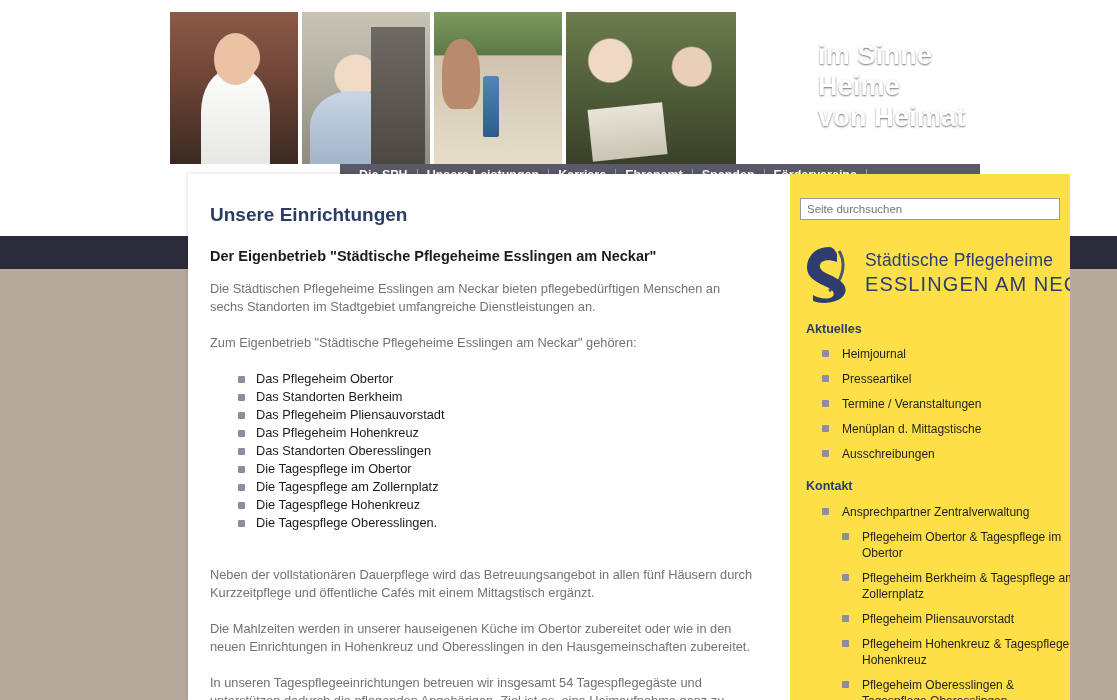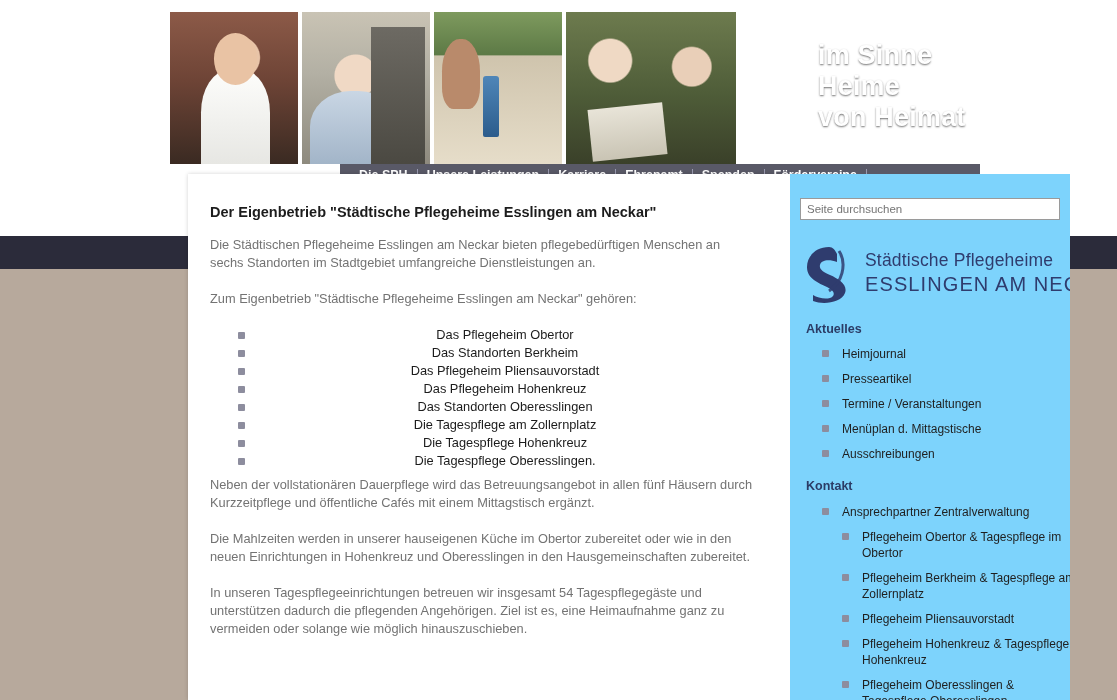--- a/index.html
+++ b/index.html
@@ -152,36 +152,36 @@
     font-size: 19px; color: #2b3c66; font-weight: bold;
   }
   h2.sub {
     margin: 0 0 16px 0;
     font-size: 14.5px; color: #1c1c1c; font-weight: bold;
   }
   p.body {
     margin: 0 0 18px 0;
     font-size: 12.8px; line-height: 18px; color: #737373;
   }
-  ul.dotlist { margin: 0 0 6px 0; padding: 0 0 0 28px; list-style: none; text-align: center; }
+  ul.dotlist { margin: 0 0 34px 0; padding: 0 0 0 28px; list-style: none; }
   ul.dotlist li {
     position: relative;
     font-size: 12.8px; line-height: 18px; color: #1c1c1c;
     padding-left: 18px; margin-bottom: 0;
   }
   ul.dotlist li::before {
     content: ""; position: absolute; left: 0; top: 6px;
     width: 7px; height: 7px; background: #8d8d9e; border-radius: 1px;
   }
 
   
   .sidebar {
     position: absolute; left: 790px; top: 174px;
     width: 280px; height: 526px;
-    background: #7dd3fc;
+    background: #fde047;
   }
   .search-box {
     position: absolute; left: 10px; top: 24px;
     width: 260px; height: 22px;
   }
   .search-box input {
     width: 100%; height: 22px;
     border: 1px solid #9a9a9a;
     font-size: 11.5px; color: #555;
     padding: 0 6px;
@@ -271,31 +271,33 @@
       <span class="sep"></span>
       <a href="#">Spenden</a>
       <span class="sep"></span>
       <a href="#">Fördervereine</a>
       <span class="sep"></span>
     </nav>
   </div>
 
   <main class="content-panel clip">
     <div class="content-inner">
+      <h1 class="page-title">Unsere Einrichtungen</h1>
       <h2 class="sub">Der Eigenbetrieb "Städtische Pflegeheime Esslingen am Neckar"</h2>
 
       <p class="body">Die Städtischen Pflegeheime Esslingen am Neckar bieten pflegebedürftigen Menschen an sechs Standorten im Stadtgebiet umfangreiche Dienstleistungen an.</p>
       <p class="body">Zum Eigenbetrieb "Städtische Pflegeheime Esslingen am Neckar" gehören:</p>
 
       <ul class="dotlist">
         <li>Das Pflegeheim Obertor</li>
         <li>Das Standorten Berkheim</li>
         <li>Das Pflegeheim Pliensauvorstadt</li>
         <li>Das Pflegeheim Hohenkreuz</li>
         <li>Das Standorten Oberesslingen</li>
+        <li>Die Tagespflege im Obertor</li>
         <li>Die Tagespflege am Zollernplatz</li>
         <li>Die Tagespflege Hohenkreuz</li>
         <li>Die Tagespflege Oberesslingen.</li>
       </ul>
 
       <p class="body">Neben der vollstationären Dauerpflege wird das Betreuungsangebot in allen fünf Häusern durch Kurzzeitpflege und öffentliche Cafés mit einem Mittagstisch ergänzt.</p>
       <p class="body">Die Mahlzeiten werden in unserer hauseigenen Küche im Obertor zubereitet oder wie in den neuen Einrichtungen in Hohenkreuz und Oberesslingen in den Hausgemeinschaften zubereitet.</p>
       <p class="body">In unseren Tagespflegeeinrichtungen betreuen wir insgesamt 54 Tagespflegegäste und unterstützen dadurch die pflegenden Angehörigen. Ziel ist es, eine Heimaufnahme ganz zu vermeiden oder solange wie möglich hinauszuschieben.</p>
 
     </div>

